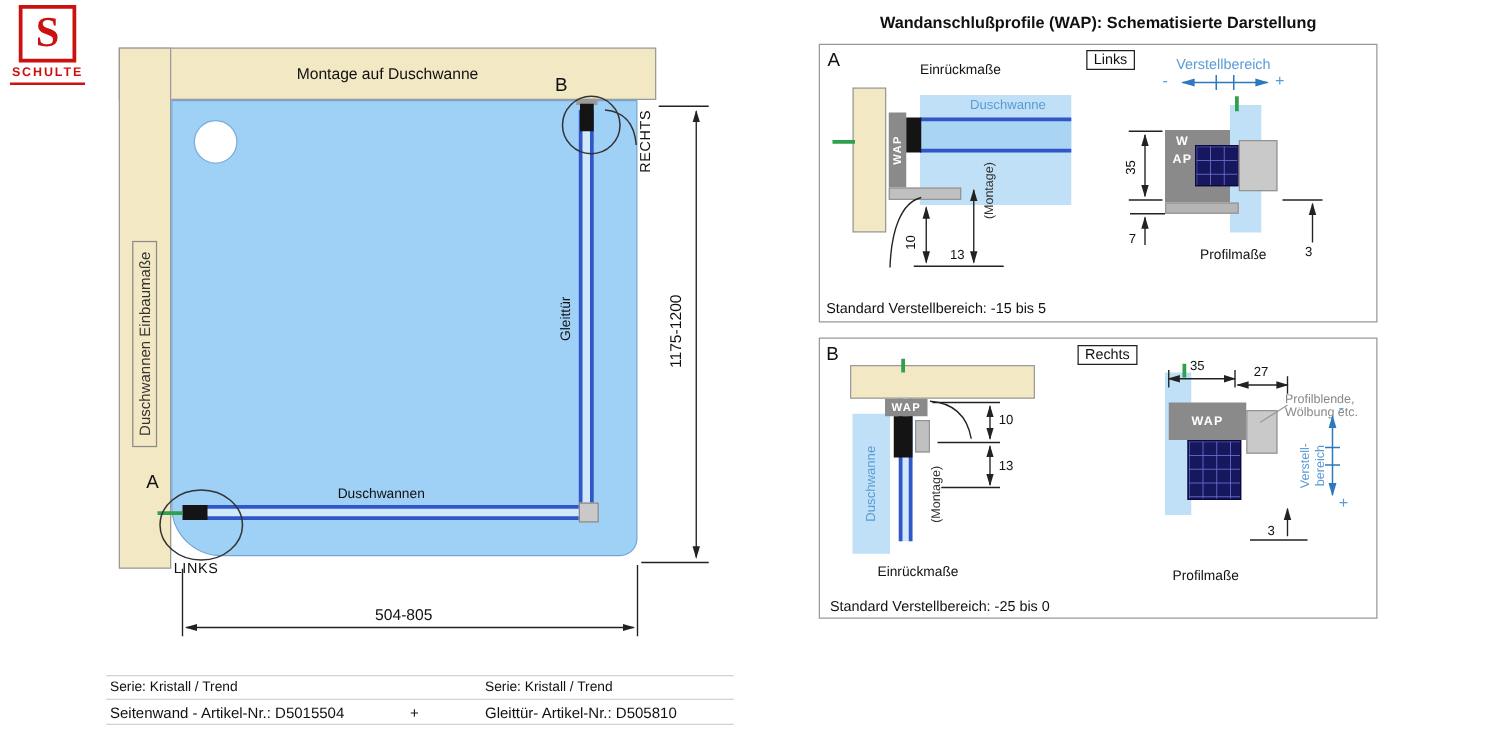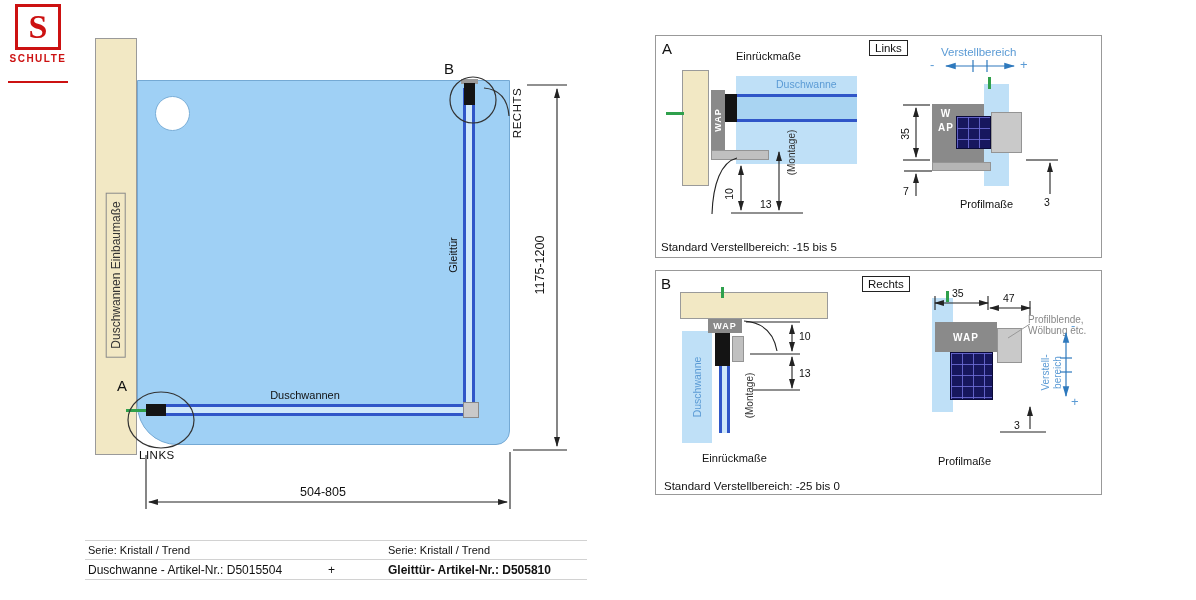--- a/index.html
+++ b/index.html
@@ -28,33 +28,36 @@
   .flange { position:absolute; background:#c9c9c9; border:1px solid #949494; }
   .green { position:absolute; background:#2fa04c; }
   .sep { position:absolute; height:1px; background:#d2d2d2; }
   .logo-s {
     width:46px; height:46px; margin:0 auto; border:3px solid #cc1111; color:#cc1111;
     font-size:34px; font-weight:bold; display:flex; align-items:center; justify-content:center;
     font-family:"Liberation Serif", serif;
   }
   .logo-text {
     margin-top:3px; text-align:center; color:#cc1111; font-size:10px; font-weight:bold;
-    letter-spacing:1.5px; border-bottom:2px solid #cc1111; padding-bottom:17px;
+    letter-spacing:1.5px; border-bottom:2px solid #cc1111; padding-bottom:2px;
   }
 </style>
 </head>
 <body>
 
 <div id="stage">
 
   <div class="abs" style="left:8px;top:4px;width:60px;height:78px;">
     <div class="logo-s">S</div>
     <div class="logo-text">SCHULTE</div>
   </div>
 
+  <div class="beige" style="left:95px;top:38px;width:430px;height:42px;display:flex;align-items:center;justify-content:center;">
+    <span style="font-size:12.5px;">Montage auf Duschwanne</span>
+  </div>
   <div class="beige" style="left:95px;top:38px;width:42px;height:417px;"></div>
   <div class="vwrap" style="left:96px;top:155px;width:40px;height:240px;">
     <span style="font-size:12px;color:#333;border:1px solid #8a8a8a;padding:2px 8px;">Duschwannen Einbaumaße</span>
   </div>
 
   <div class="abs" style="left:137px;top:80px;width:373px;height:365px;background:#9fd0f5;border:1px solid #74a9d4;border-radius:0 0 14px 40px;"></div>
   <div class="abs" style="left:155px;top:96px;width:35px;height:35px;background:#fff;border:1px solid #79aed8;border-radius:50%;"></div>
 
   <div class="abs" style="left:463px;top:88px;width:12px;height:320px;background:#cfe8fa;border-left:3px solid #3056c8;border-right:3px solid #3056c8;"></div>
   <div class="abs" style="left:152px;top:404px;width:312px;height:12px;background:#cfe8fa;border-top:3px solid #3056c8;border-bottom:3px solid #3056c8;"></div>
@@ -76,25 +79,26 @@
   </div>
   <div class="t" style="left:117px;top:377px;font-size:15px;">A</div>
   <div class="t" style="left:139px;top:449px;font-size:11.5px;letter-spacing:.5px;">LINKS</div>
   <div class="t" style="left:250px;top:389px;width:110px;text-align:center;font-size:11px;">Duschwannen</div>
   <div class="t" style="left:258px;top:485px;width:130px;text-align:center;font-size:12.5px;">504-805</div>
 
   <div class="sep" style="left:85px;top:540px;width:502px;"></div>
   <div class="sep" style="left:85px;top:559px;width:502px;"></div>
   <div class="sep" style="left:85px;top:579px;width:502px;"></div>
   <div class="t" style="left:88px;top:544px;font-size:11px;">Serie: Kristall / Trend</div>
-  <div class="t" style="left:88px;top:563px;font-size:12px;">Duschwanne - Artikel-Nr.: D5015504</div>
+  <div class="t" style="left:88px;top:563px;font-size:12px;">Seitenwand - Artikel-Nr.: D5015504</div>
   <div class="t" style="left:328px;top:563px;font-size:12px;">+</div>
   <div class="t" style="left:388px;top:544px;font-size:11px;">Serie: Kristall / Trend</div>
-  <div class="t" style="left:388px;top:563px;font-size:12px;font-weight:bold;">Gleittür- Artikel-Nr.: D505810</div>
-
+  <div class="t" style="left:388px;top:563px;font-size:12px;">Gleittür- Artikel-Nr.: D505810</div>
+
+  <div class="t" style="left:655px;top:10px;width:447px;text-align:center;font-size:13px;font-weight:bold;">Wandanschlußprofile (WAP): Schematisierte Darstellung</div>
 
   <div class="abs" style="left:655px;top:35px;width:447px;height:223px;border:1px solid #999;background:#fff;"></div>
   <div class="t" style="left:662px;top:40px;font-size:15px;">A</div>
   <div class="t" style="left:736px;top:50px;font-size:11px;">Einrückmaße</div>
   <span class="tag" style="left:869px;top:40px;">Links</span>
   <div class="t bluetxt" style="left:941px;top:46px;font-size:11.5px;">Verstellbereich</div>
   <div class="t bluetxt" style="left:930px;top:57px;font-size:13px;">-</div>
   <div class="t bluetxt" style="left:1020px;top:57px;font-size:13px;">+</div>
 
   <div class="beige" style="left:682px;top:70px;width:27px;height:116px;"></div>
@@ -146,21 +150,21 @@
   <div class="abs" style="left:715px;top:333px;width:15px;height:33px;background:#141414;"></div>
   <div class="flange" style="left:732px;top:336px;width:12px;height:26px;background:#c0c0c0;"></div>
   <div class="vwrap" style="left:742px;top:356px;width:16px;height:78px;">
     <span style="font-size:10px;color:#333;">(Montage)</span>
   </div>
   <div class="t" style="left:799px;top:330px;font-size:10.5px;">10</div>
   <div class="t" style="left:799px;top:367px;font-size:10.5px;">13</div>
   <div class="t" style="left:702px;top:452px;font-size:11px;">Einrückmaße</div>
 
   <div class="t" style="left:952px;top:287px;font-size:10.5px;">35</div>
-  <div class="t" style="left:1003px;top:292px;font-size:10.5px;">47</div>
+  <div class="t" style="left:1003px;top:292px;font-size:10.5px;">27</div>
   <div class="t graytxt" style="left:1028px;top:314px;font-size:10px;white-space:pre-line;">Profilblende,
 Wölbung etc.</div>
   <div class="abs" style="left:932px;top:298px;width:21px;height:114px;background:#bfe0f7;"></div>
   <div class="green" style="left:946px;top:291px;width:3px;height:11px;"></div>
   <div class="wapblock" style="left:935px;top:322px;width:62px;height:30px;display:flex;align-items:center;justify-content:center;">
     <span class="waptxt" style="font-size:10px;">WAP</span>
   </div>
   <div class="grid-block" style="left:950px;top:352px;width:43px;height:48px;"></div>
   <div class="flange" style="left:997px;top:328px;width:25px;height:35px;"></div>
   <div class="vwrap" style="left:1036px;top:332px;width:30px;height:80px;">

